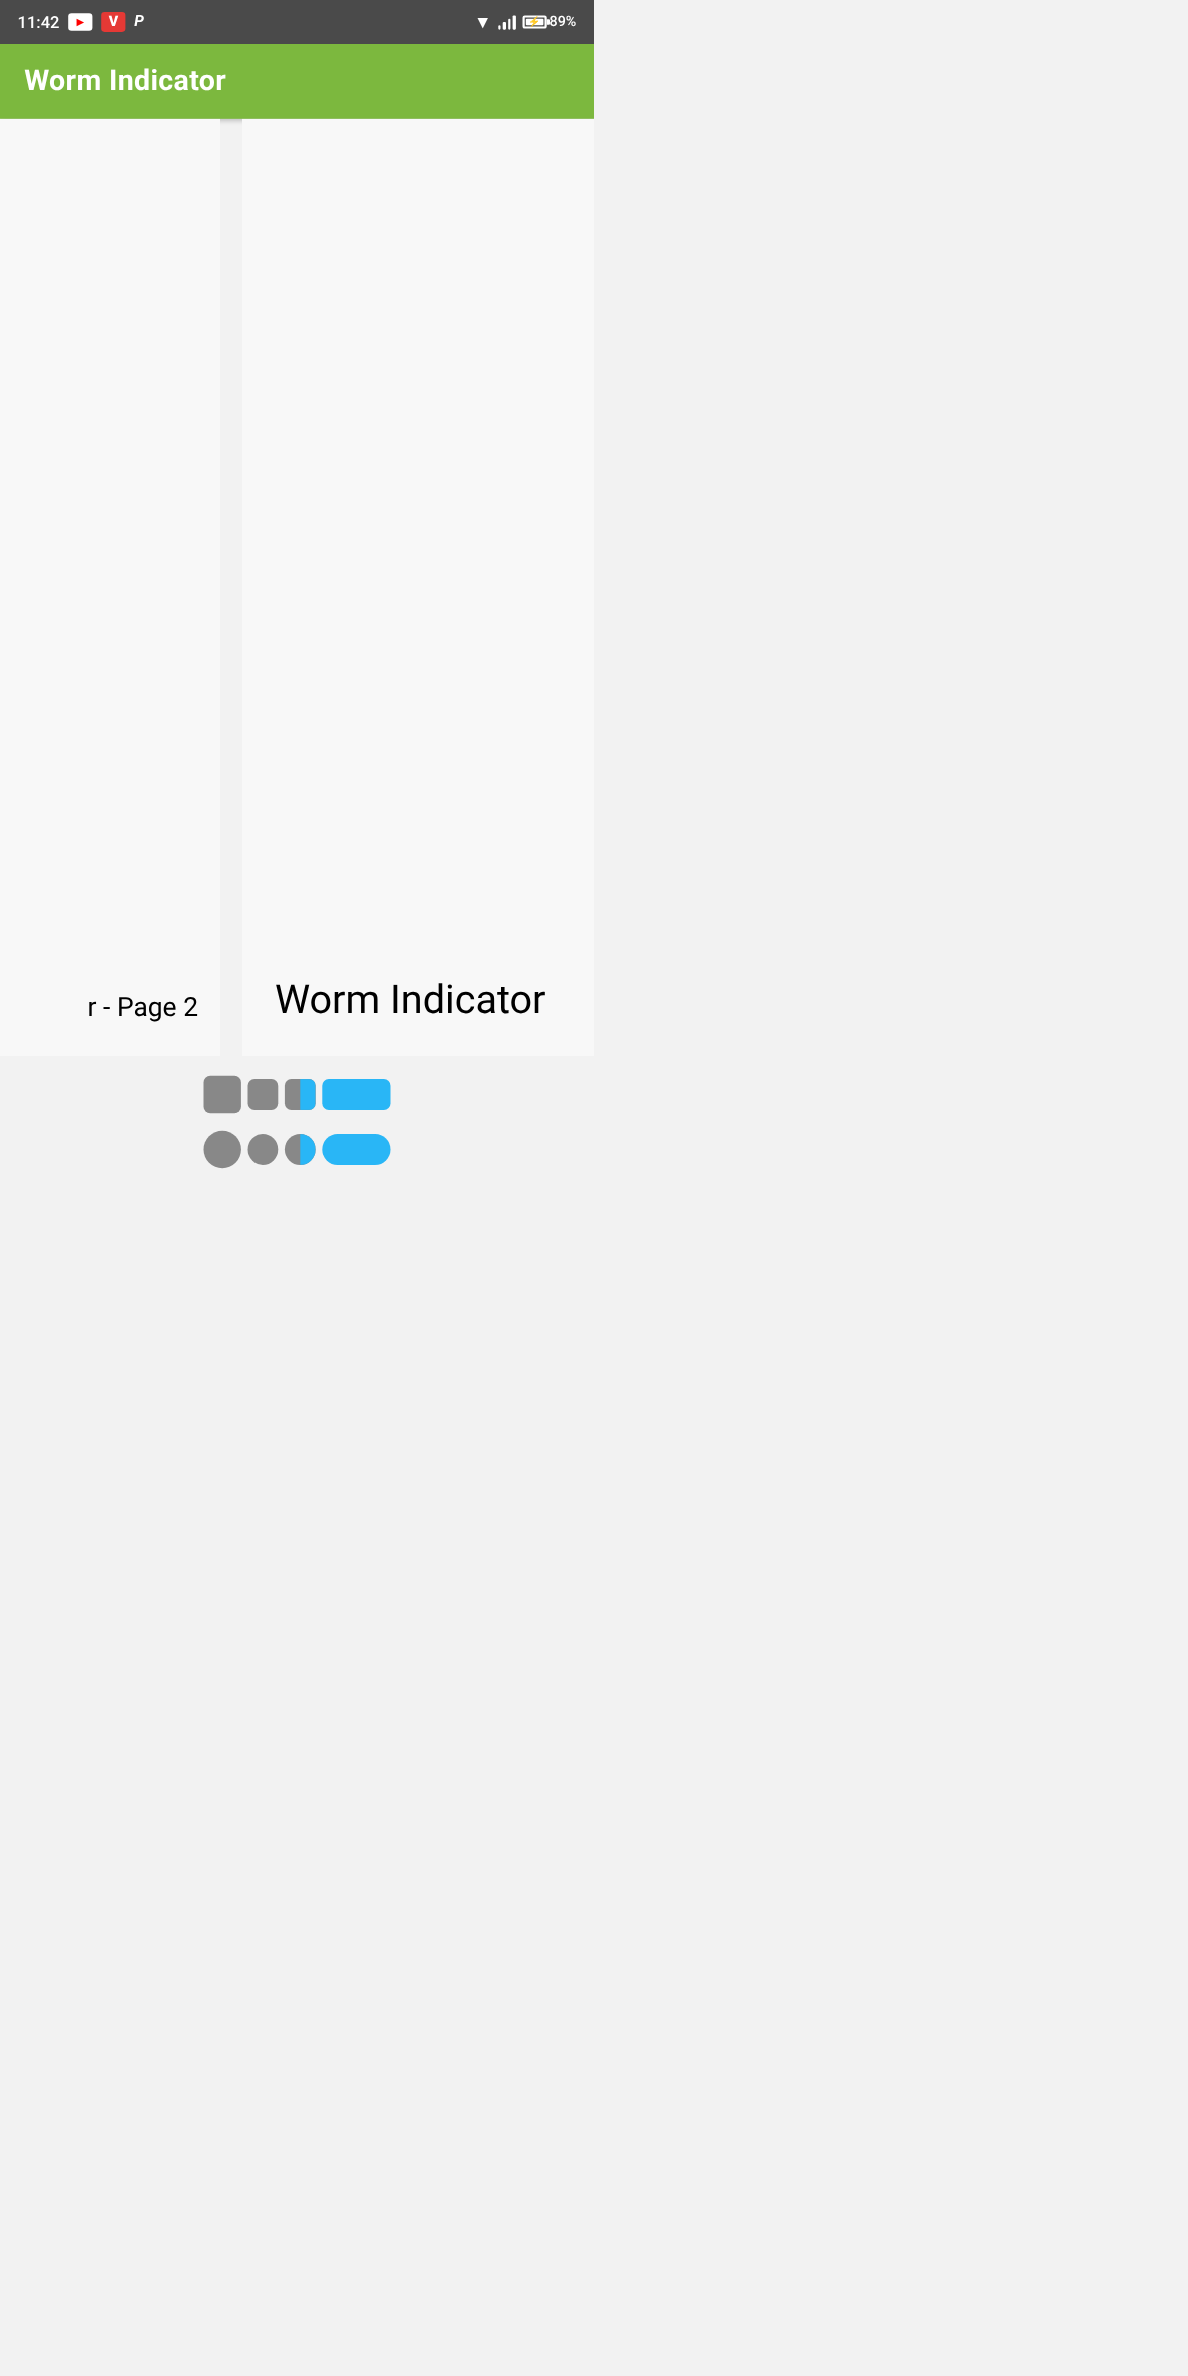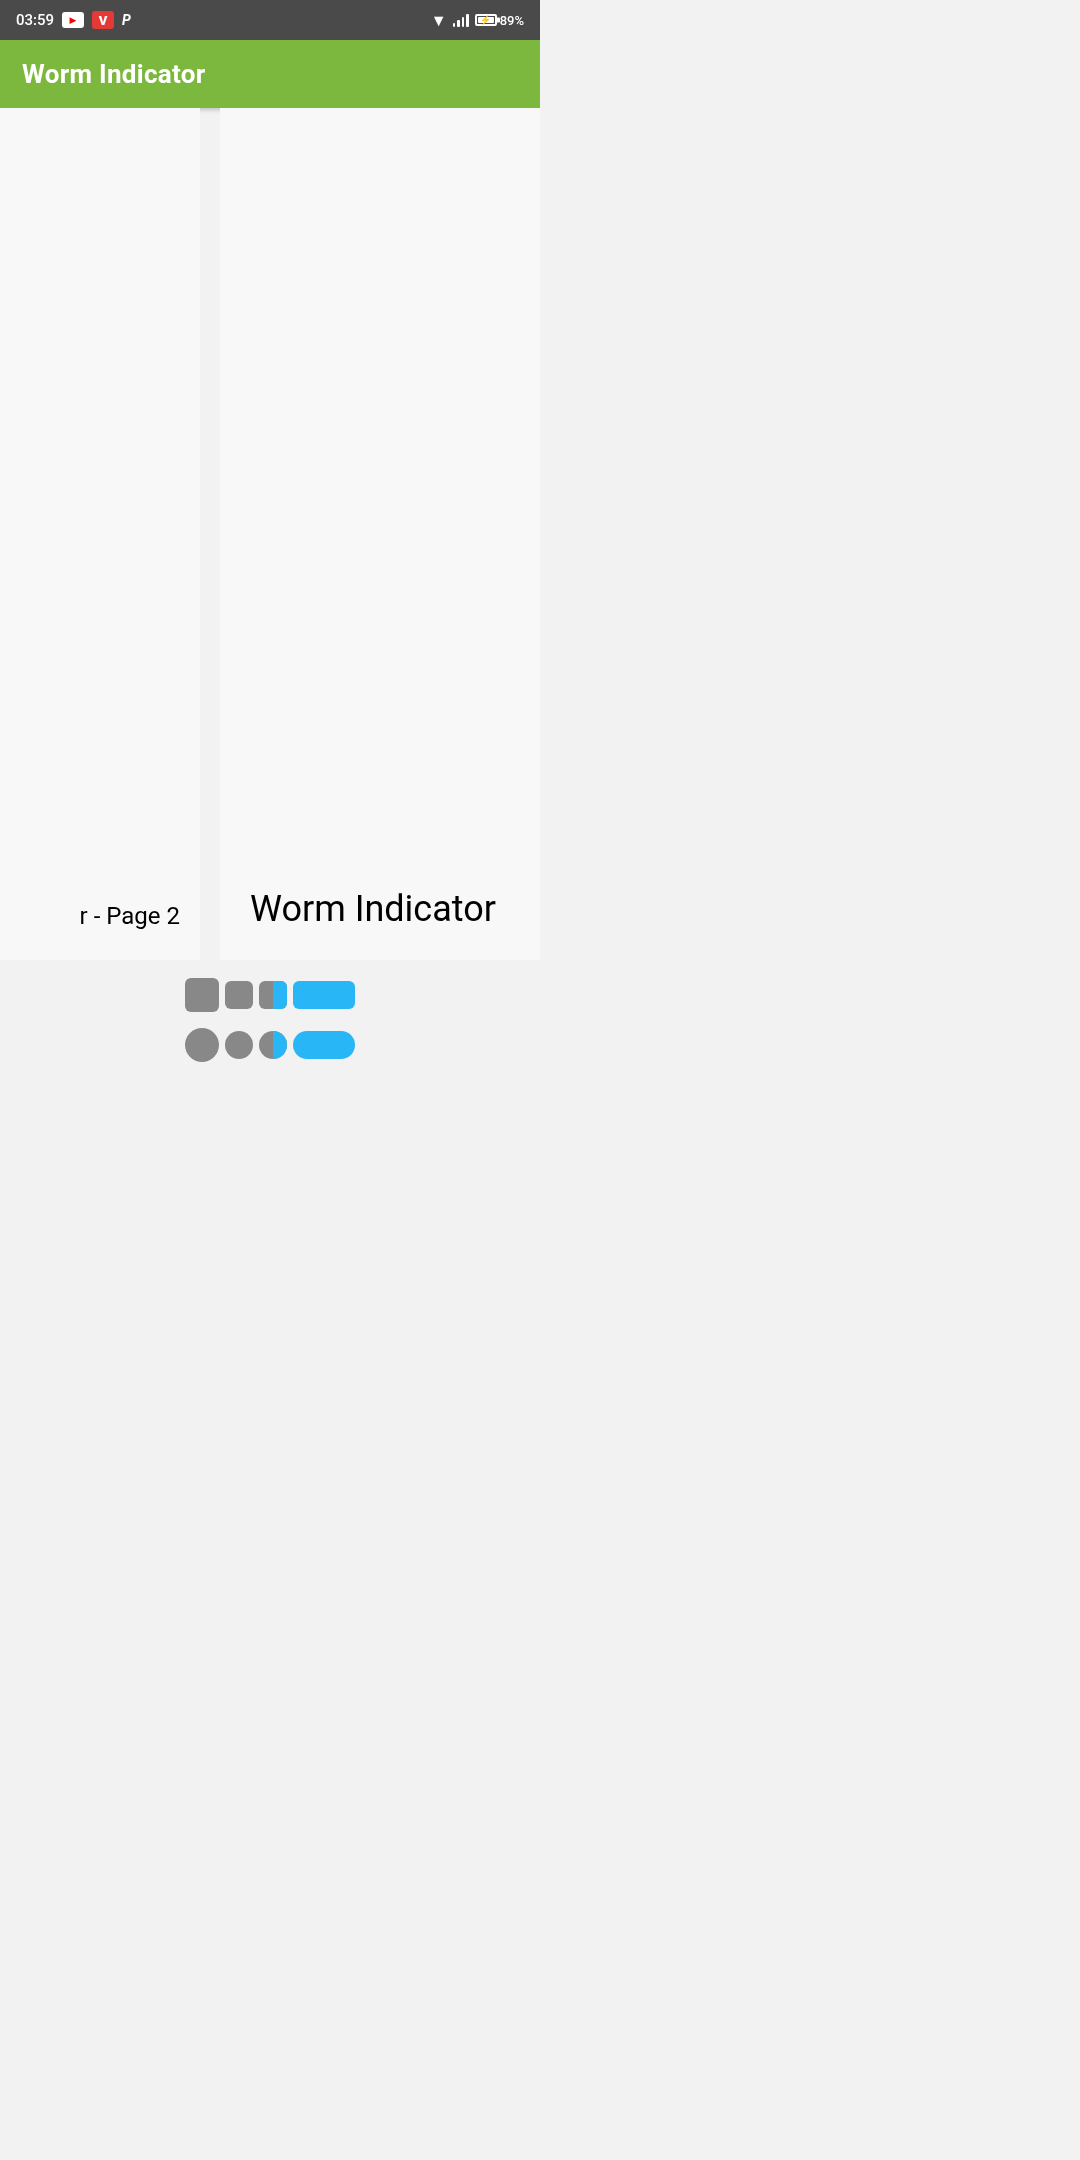--- a/index.html
+++ b/index.html
@@ -317,21 +317,21 @@
       justify-content: flex-start;
       padding-bottom: 30px;
       padding-left: 30px;
     }
   </style>
 </head>
 <body>
 
 <div class="status-bar">
   <div class="status-bar-left">
-    <span class="status-time">03:59</span>
+    <span class="status-time">11:42</span>
     <div class="status-icon-youtube"></div>
     <div class="status-icon-v">V</div>
     <span class="status-icon-p">P</span>
   </div>
   <div class="status-bar-right">
 
     <span class="wifi-icon">▼</span>
 
     <div class="signal-icon">
       <div class="signal-bar" style="height:4px;"></div>

